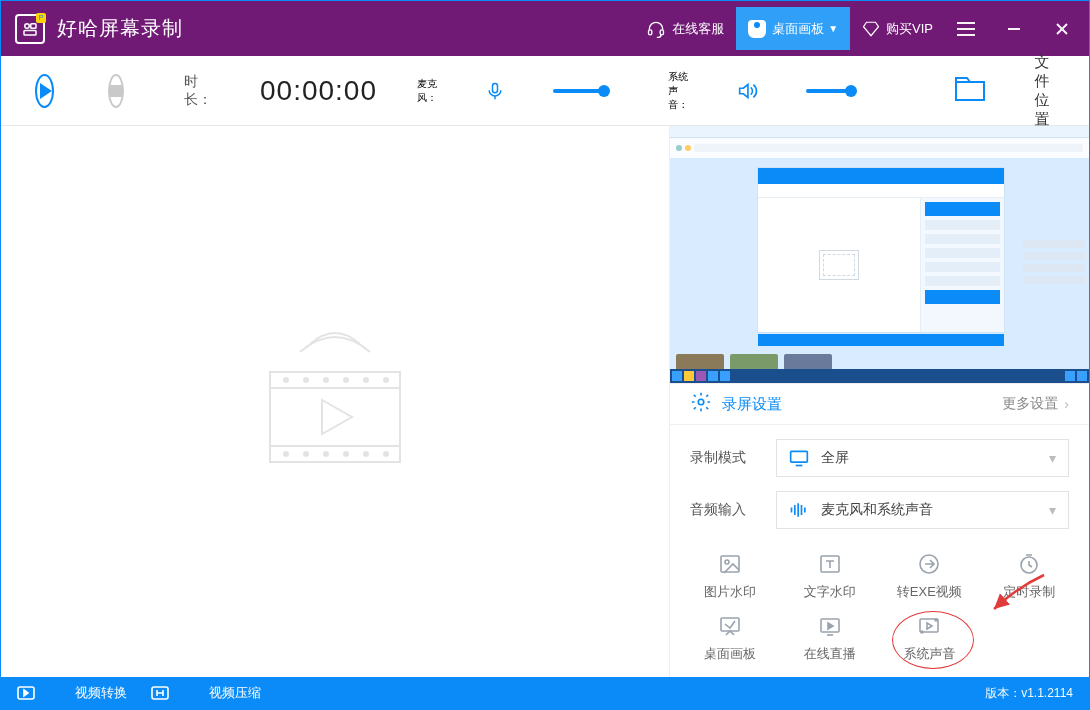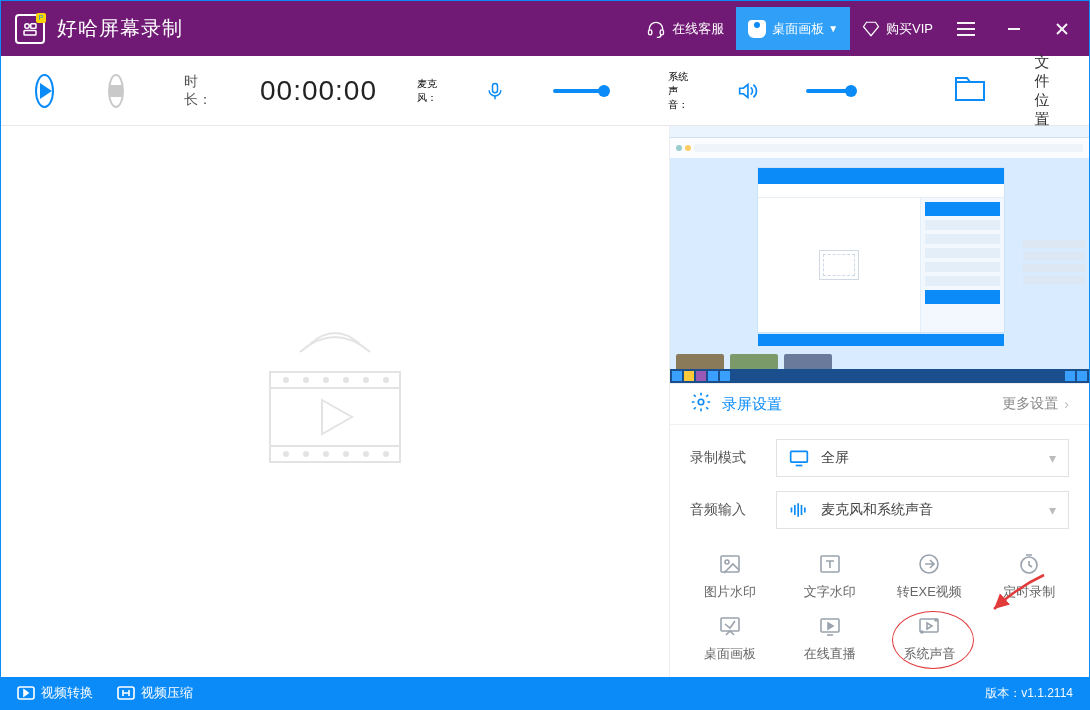--- a/index.html
+++ b/index.html
@@ -103,21 +103,21 @@
 
   
   .fgrid{display:grid;grid-template-columns:repeat(4,1fr);padding:4px 10px 0;row-gap:12px;position:relative;}
   .feat{display:flex;flex-direction:column;align-items:center;gap:6px;font-size:13px;color:#666;cursor:pointer;}
   .feat .fic{width:26px;height:26px;display:flex;align-items:center;justify-content:center;color:#9aa3ad;}
   .circle-mark{position:absolute;width:82px;height:58px;border:1.5px solid #e23b3b;border-radius:50%;pointer-events:none;}
   .arrow-mark{position:absolute;pointer-events:none;}
 
   
   .footer{height:32px;background:#0a8bf7;display:flex;align-items:center;padding:0 16px;color:#fff;font-size:13px;}
-  .footer .fitem{display:flex;align-items:center;margin-right:24px;cursor:pointer;}
+  .footer .fitem{display:flex;align-items:center;margin-right:24px;cursor:pointer;gap:34px;}
   .footer .fitem svg{margin-right:6px;}
   .footer .ver{margin-left:auto;font-size:12px;opacity:.95;}
 </style>
 </head>
 <body>
 
 <div class="titlebar">
   <div class="logo-box">
     <svg viewBox="0 0 24 24" fill="none" stroke="#fff" stroke-width="2">
         <circle cx="8" cy="8" r="3"></circle>

